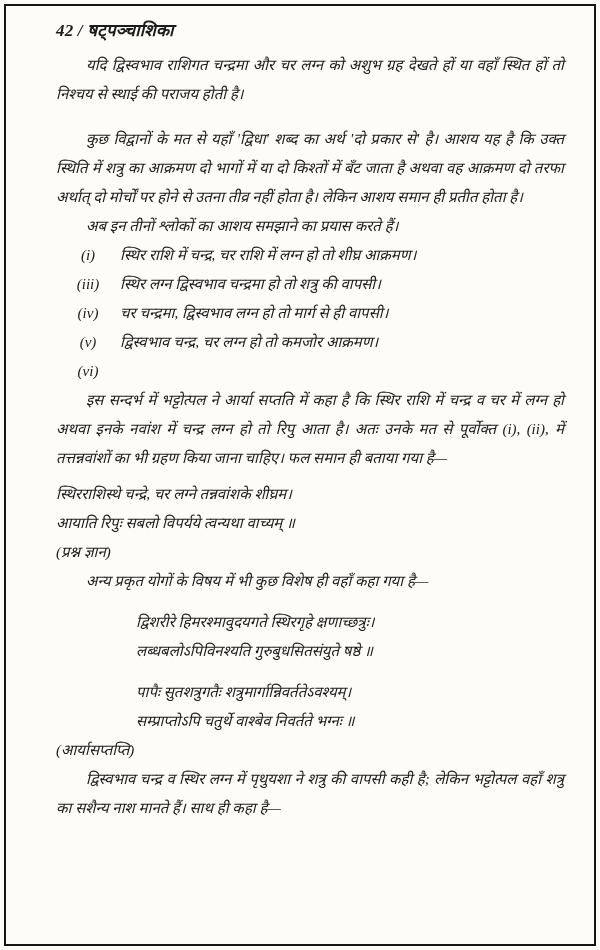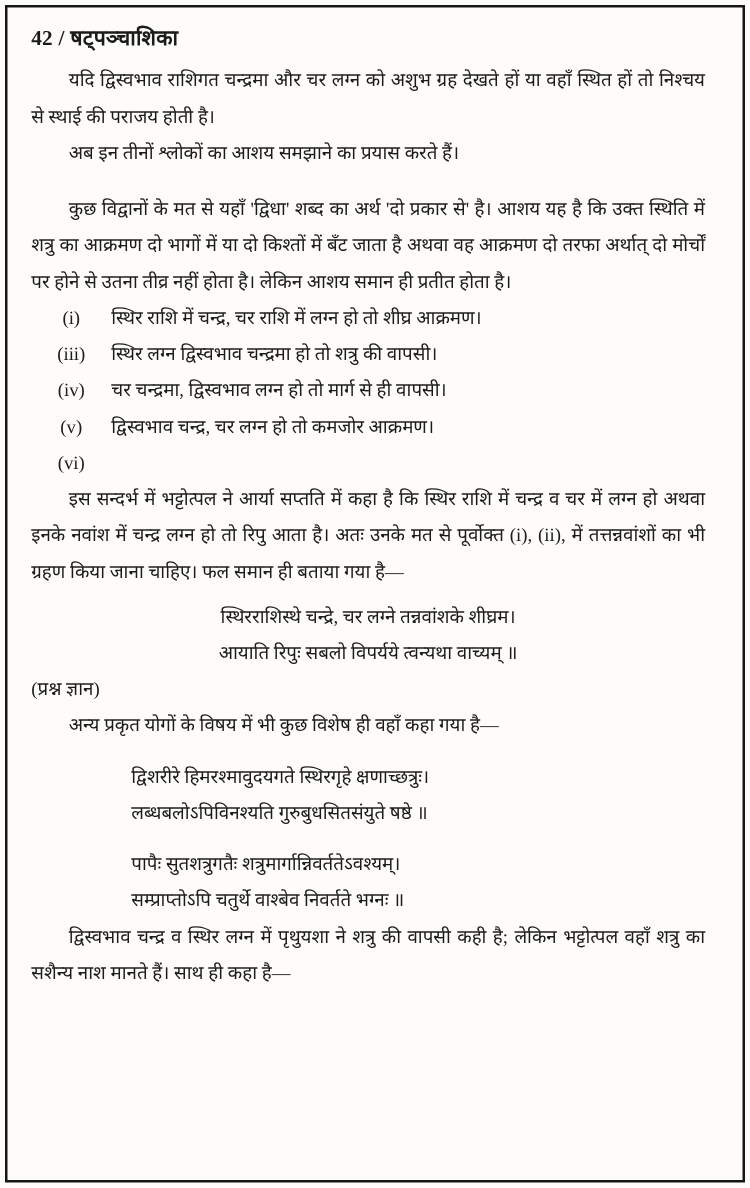--- a/index.html
+++ b/index.html
@@ -17,22 +17,23 @@
     background: #fdfcf8;
     font-family: "Liberation Serif", "DejaVu Serif", serif;
     color: #1b1b1b;
     box-sizing: border-box;
   }
   .frame {
     position: absolute;
     left: 4px; top: 4px; right: 4px; bottom: 4px;
     border: 2.5px solid #161616;
     box-sizing: border-box;
-    padding: 10px 30px 10px 19px;
+    padding: 10px 30px 10px 50px;
     overflow: hidden;
+    font-style: italic;
   }
   .header {
     font-size: 17px;
     font-weight: 700;
     letter-spacing: 0.2px;
     margin: 2px 0 10px 0;
   }
   .body-text {
     font-size: 15px;
     line-height: 29px;
@@ -51,44 +52,44 @@
   .marker {
     width: 64px;
     flex: 0 0 64px;
     text-align: center;
     box-sizing: border-box;
   }
   .list-text { flex: 1; }
   .verse {
     margin: 7px 0 0 0;
   }
-  .verse.centered { text-align: center; }
+  .verse.centered { text-align: left; }
   .verse.indented { margin-left: 80px; margin-top: 12px; }
   .verse-line { display: block; }
   .attribution {
     padding-right: 95px;
   }
 </style>
 </head>
 <body>
 
 <div class="page">
   <div class="frame">
 
     <div class="header">
       <span>42 / षट्पञ्चाशिका</span>
     </div>
 
     <div class="body-text">
 
       <p class="para">यदि द्विस्वभाव राशिगत चन्द्रमा और चर लग्न को अशुभ ग्रह देखते हों या वहाँ स्थित हों तो निश्चय से स्थाई की पराजय होती है।</p>
 
+      <p class="para gap-above">कुछ विद्वानों के मत से यहाँ 'द्विधा' शब्द का अर्थ 'दो प्रकार से' है। आशय यह है कि उक्त स्थिति में शत्रु का आक्रमण दो भागों में या दो किश्तों में बँट जाता है अथवा वह आक्रमण दो तरफा अर्थात् दो मोर्चों पर होने से उतना तीव्र नहीं होता है। लेकिन आशय समान ही प्रतीत होता है।</p>
+
       <p class="para">अब इन तीनों श्लोकों का आशय समझाने का प्रयास करते हैं।</p>
-
-      <p class="para gap-above">कुछ विद्वानों के मत से यहाँ 'द्विधा' शब्द का अर्थ 'दो प्रकार से' है। आशय यह है कि उक्त स्थिति में शत्रु का आक्रमण दो भागों में या दो किश्तों में बँट जाता है अथवा वह आक्रमण दो तरफा अर्थात् दो मोर्चों पर होने से उतना तीव्र नहीं होता है। लेकिन आशय समान ही प्रतीत होता है।</p>
 
       <div class="shloka-list">
         <div class="list-row">
           <span class="marker">(i)</span>
           <span class="list-text">स्थिर राशि में चन्द्र, चर राशि में लग्न हो तो शीघ्र आक्रमण।</span>
         </div>
         <div class="list-row">
           <span class="marker">(iii)</span>
           <span class="list-text">स्थिर लग्न द्विस्वभाव चन्द्रमा हो तो शत्रु की वापसी।</span>
         </div>
@@ -117,18 +118,19 @@
 
       <div class="verse indented">
         <span class="verse-line">द्विशरीरे हिमरश्मावुदयगते स्थिरगृहे क्षणाच्छत्रुः।</span>
         <span class="verse-line">लब्धबलोऽपिविनश्यति गुरुबुधसितसंयुते षष्ठे ॥</span>
       </div>
 
       <div class="verse indented">
         <span class="verse-line">पापैः सुतशत्रुगतैः शत्रुमार्गान्निवर्ततेऽवश्यम्।</span>
         <span class="verse-line">सम्प्राप्तोऽपि चतुर्थे वाश्बेव निवर्तते भग्नः ॥</span>
       </div>
+      <div class="attribution">(आर्यासप्तप्ति)</div>
 
       <p class="para">द्विस्वभाव चन्द्र व स्थिर लग्न में पृथुयशा ने शत्रु की वापसी कही है; लेकिन भट्टोत्पल वहाँ शत्रु का सशैन्य नाश मानते हैं। साथ ही कहा है—</p>
 
     </div>
   </div>
 </div>
 
 </body></html>

